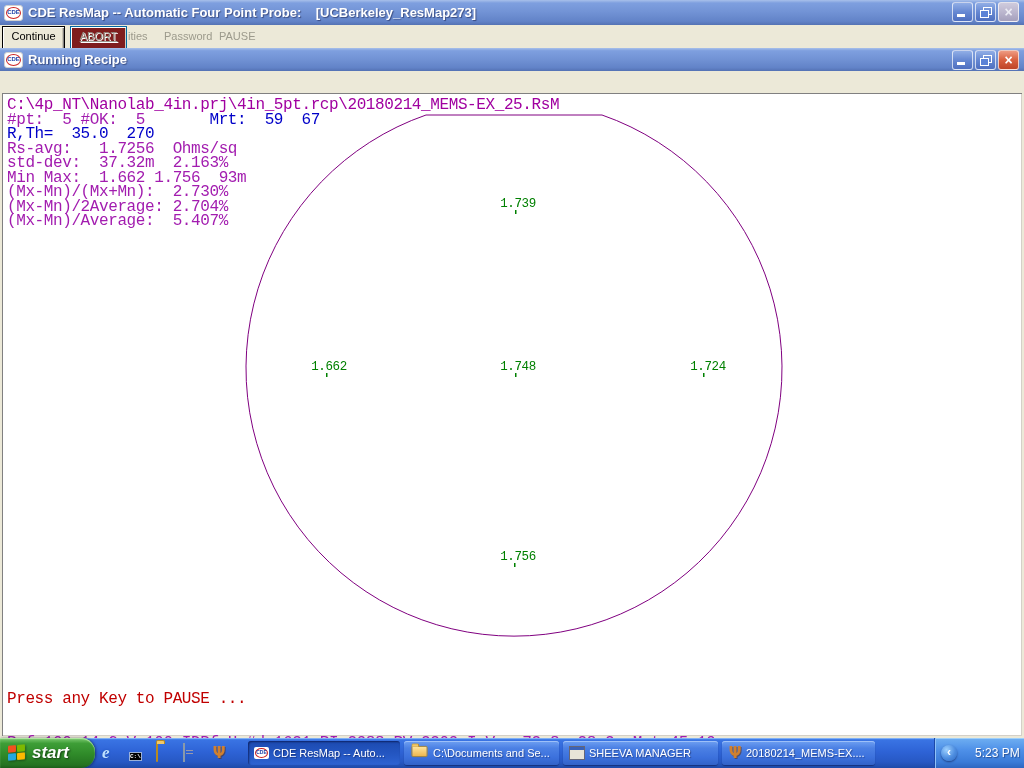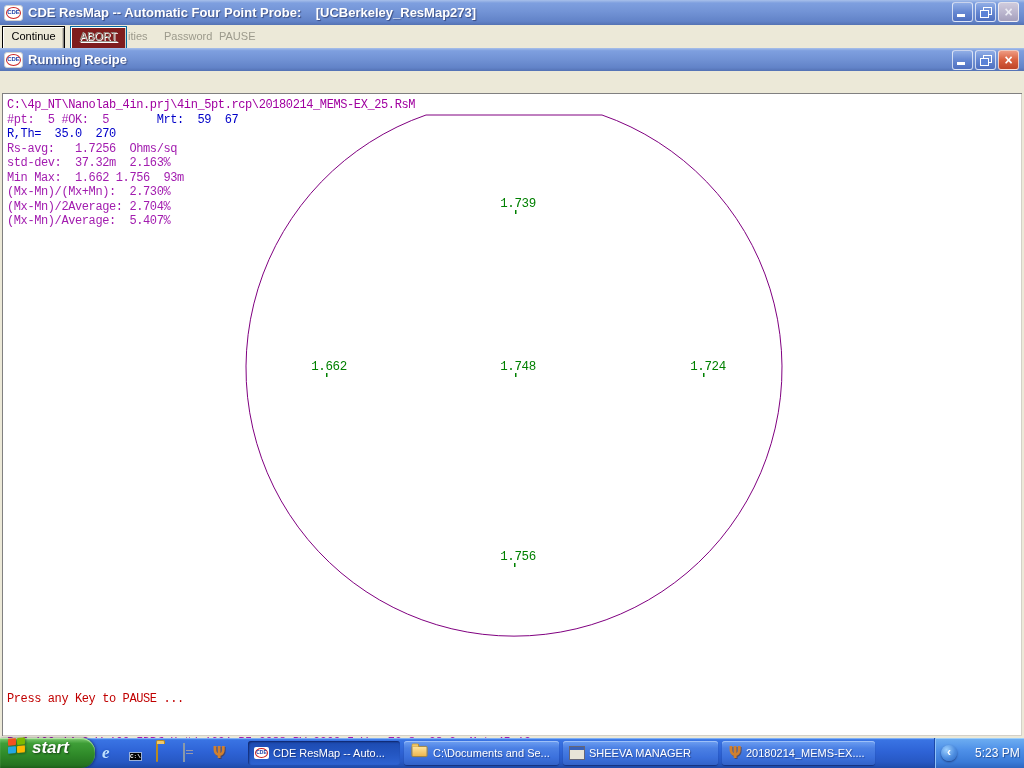--- a/index.html
+++ b/index.html
@@ -71,21 +71,21 @@
   .menu-item{
     position:absolute;top:3px;font-size:11px;color:#9C9A8C;line-height:16px;
   }
   
   #client{
     position:absolute;left:2px;right:2px;top:93px;height:643px;background:#fff;
     box-shadow:inset 1px 1px 0 #808080,inset -1px -1px 0 #d4d0c8;
   }
   .mono{
     font-family:"Liberation Mono","DejaVu Sans Mono",monospace;
-    font-size:12px;line-height:14.5px;letter-spacing:-0.4px;white-space:pre;
+    font-size:16px;line-height:14.5px;letter-spacing:-0.4px;white-space:pre;
   }
   #stats-block{position:absolute;left:5px;top:5px;}
   #data-table{position:absolute;left:5px;top:146px;}
   .c-magenta{color:#A000A0;}
   .c-teal{color:#a21caf;}
   .c-blue{color:#0000C8;}
   .c-red{color:#C00000;}
   #status-block{position:absolute;left:5px;top:570px;}
   #wafer-svg{position:absolute;left:0;top:0;pointer-events:none;}
   #wafer-svg text{
@@ -96,21 +96,21 @@
   #taskbar{
     position:absolute;left:0;bottom:0;width:1024px;height:30px;
     background:linear-gradient(180deg,#4E8DF1 0%,#3973E3 8%,#2E63D6 45%,#2758C4 80%,#1E4AA8 100%);
     box-shadow:inset 0 1px 0 #7FB0F6;
   }
   #start-btn{
     position:absolute;left:0;top:0;width:95px;height:30px;
     background:linear-gradient(180deg,#7FCB73 0%,#3E9E37 18%,#2F8A29 55%,#257321 90%,#1C5F1A 100%);
     border-radius:0 14px 14px 0;
     box-shadow:inset 0 1px 1px #B6E8A8, 1px 0 3px rgba(0,0,30,.5);
-    display:flex;align-items:flex-start;
+    display:flex;align-items:center;
   }
   #start-btn .start-label{
     color:#fff;font-size:17px;font-weight:bold;font-style:italic;
     text-shadow:1px 1px 2px rgba(0,0,0,.55);margin-left:6px;
   }
   .flag{
     width:18px;height:16px;margin-left:8px;display:grid;
     grid-template-columns:8px 8px;grid-template-rows:7px 7px;gap:1px;
     transform:skewY(-5deg);filter:drop-shadow(1px 1px 1px rgba(0,0,0,.4));
   }

